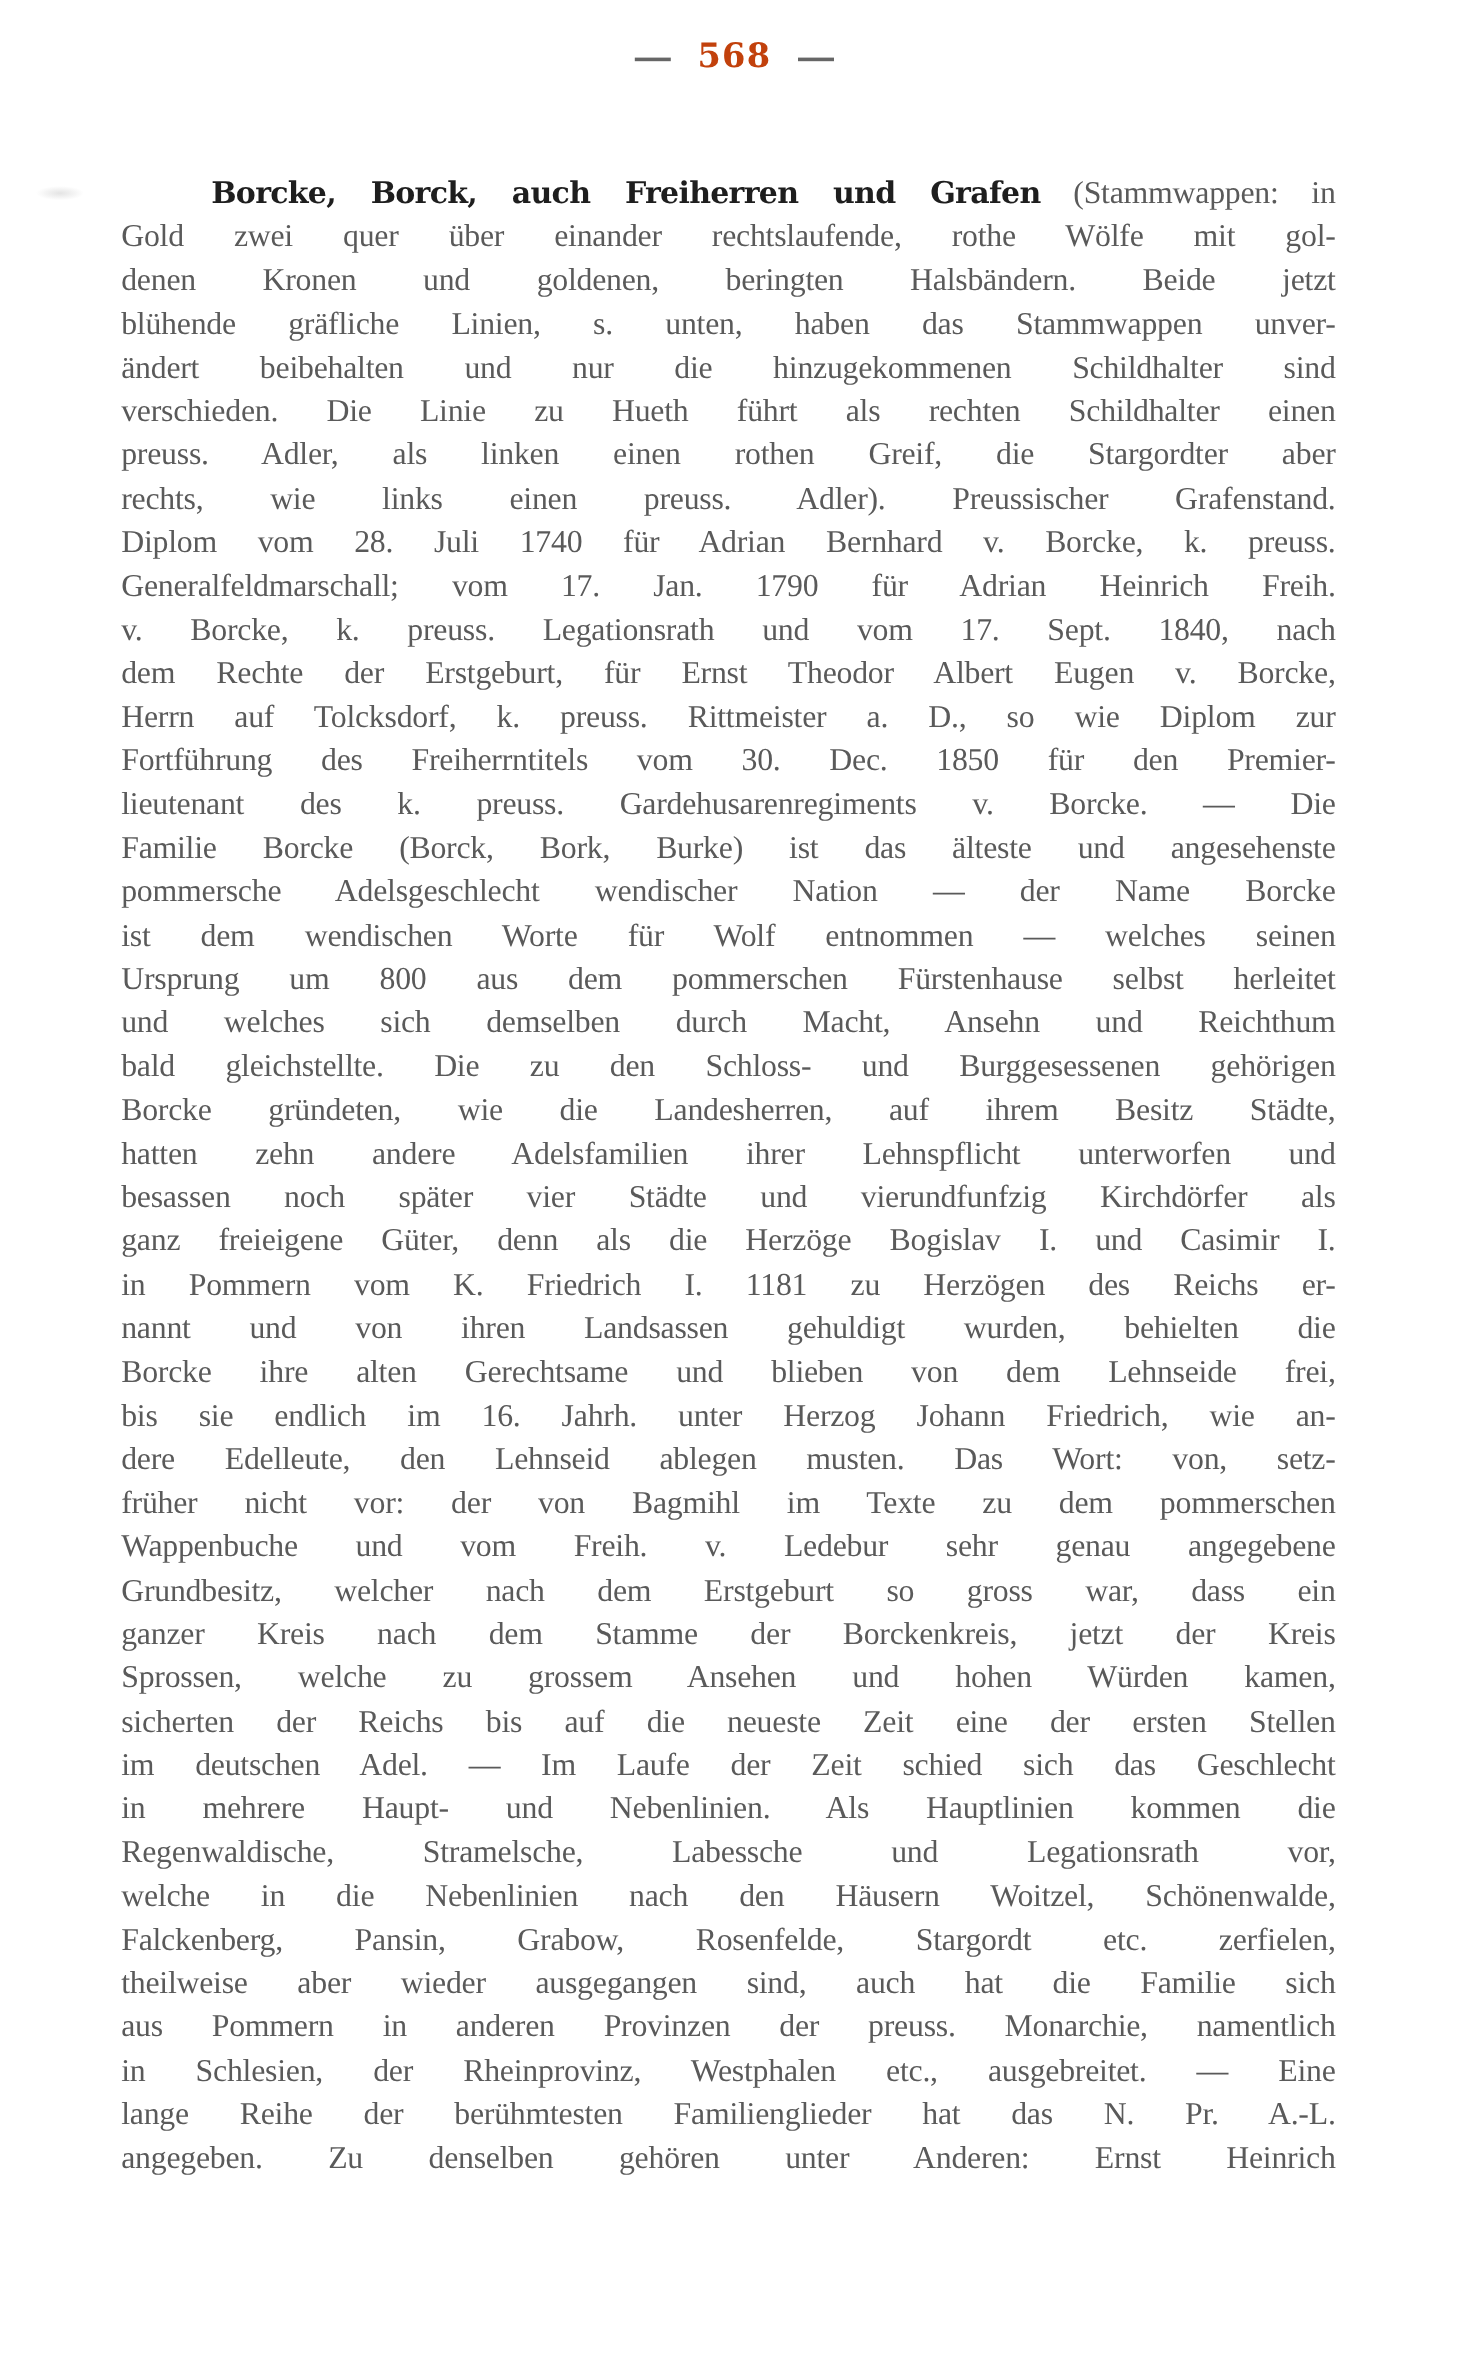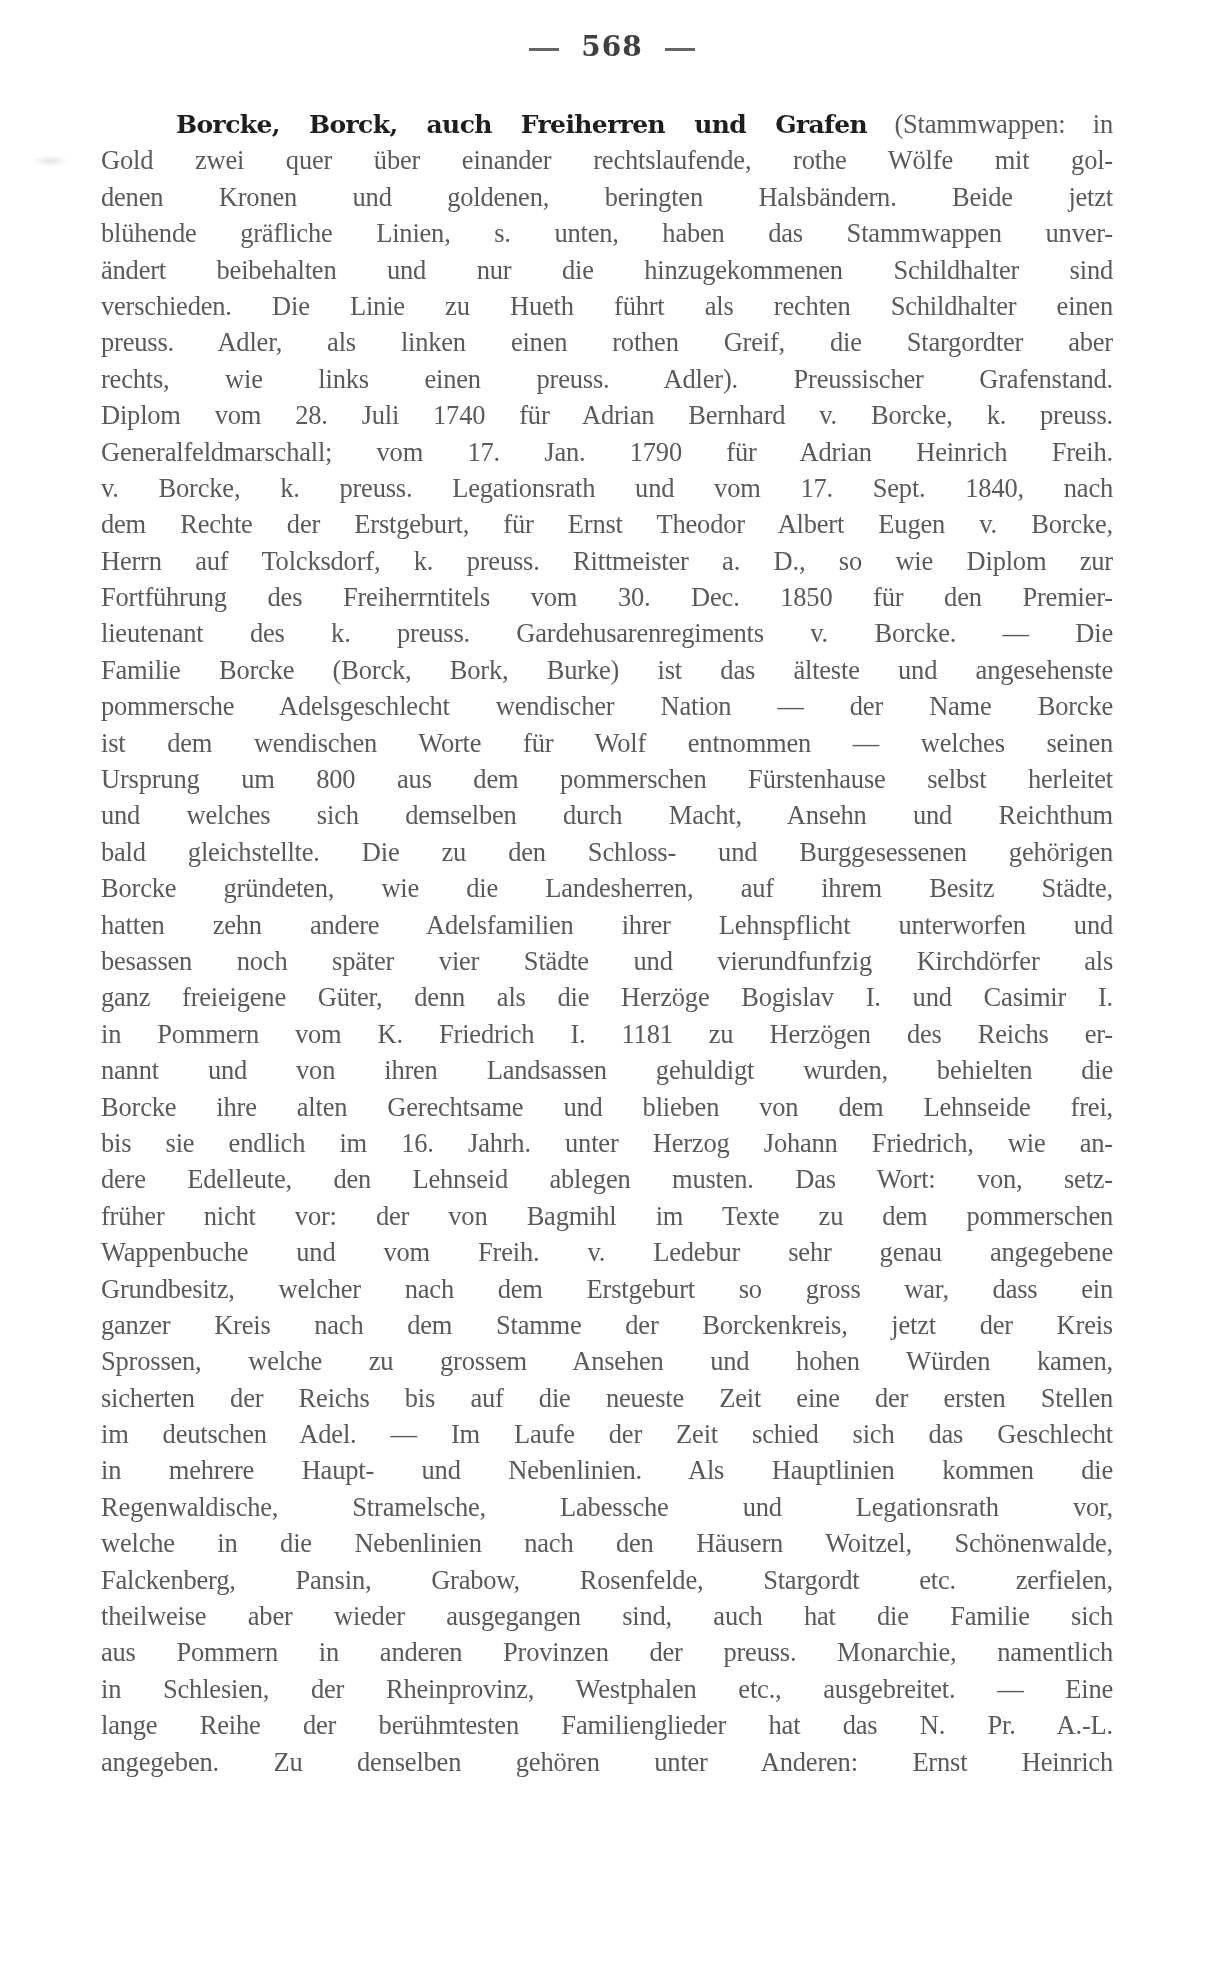--- a/index.html
+++ b/index.html
@@ -37,41 +37,42 @@
     width: 30px;
     height: 3px;
     background: #666;
     vertical-align: middle;
     margin: 0 22px;
   }
   .page-number .num {
     font-weight: bold;
     font-family: "DejaVu Serif", serif;
     font-size: 28px;
-    color: #404040;
+    color: #c2410c;
   }
   .text-block {
     position: absolute;
     left: 101px;
     top: 106px;
     width: 1012px;
   }
   .line {
     display: block;
     height: 36.4px;
     line-height: 36.4px;
     font-size: 26.5px;
     white-space: nowrap;
     text-align: justify;
     text-align-last: justify;
     color: #5a5a5a;
     letter-spacing: -0.2px;
   }
   .line.first {
     padding-left: 75px;
+    margin-top: 36px;
   }
   .line.last {
     text-align-last: justify;
     font-family: Liberation Serif, serif;
   }
   .headword {
     font-family: "DejaVu Serif", serif;
     font-weight: bold;
     color: #1e1e1e;
     font-size: 25px;

